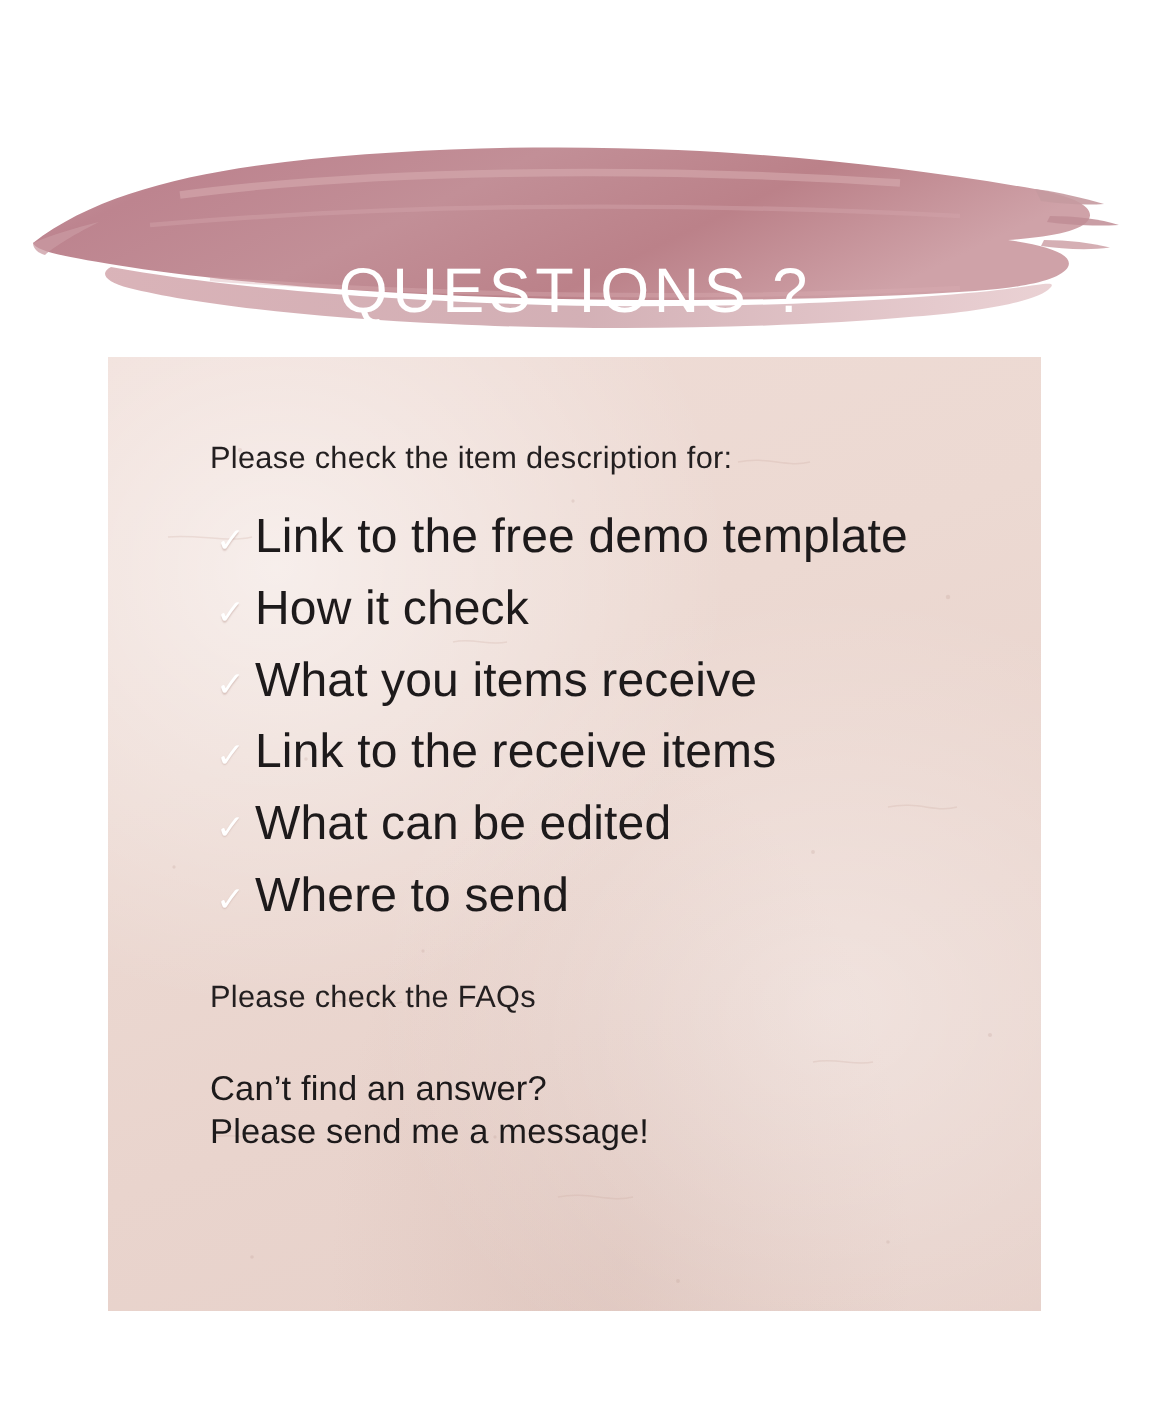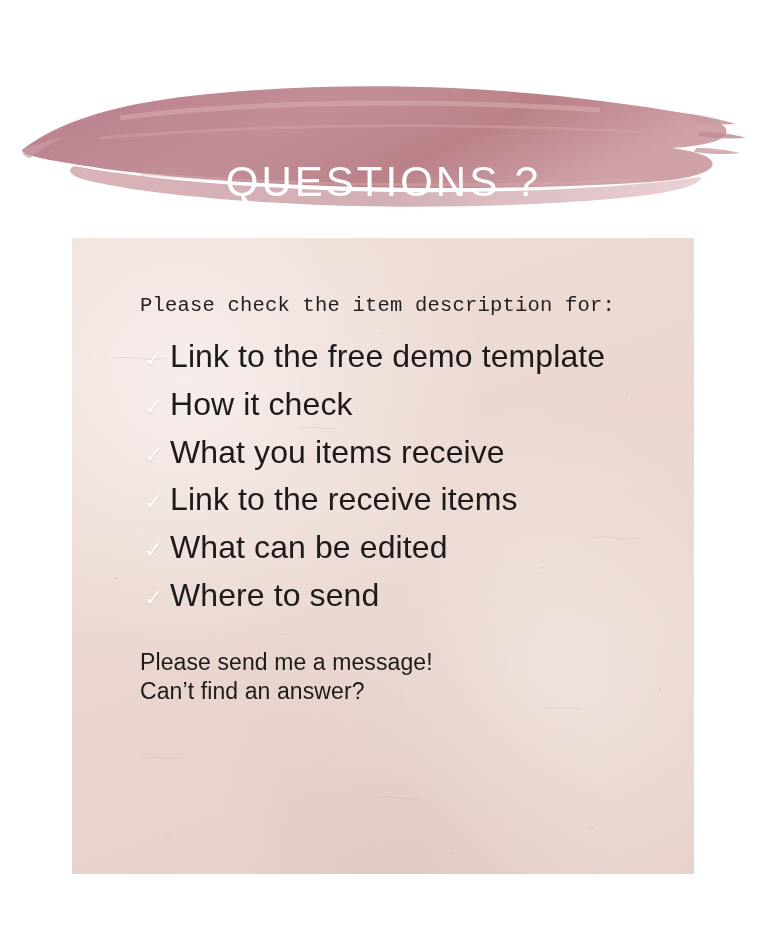--- a/index.html
+++ b/index.html
@@ -12,21 +12,21 @@
     background: #ffffff;
     font-family: "Liberation Sans", sans-serif;
     overflow: hidden;
     position: relative;
   }
 
   
   .banner {
     position: absolute;
     left: 0;
-    top: 62px;
+    top: 74px;
     width: 767px;
     height: 150px;
   }
   .banner svg {
     display: block;
   }
   .banner-title {
     position: absolute;
     left: 0;
     top: 99px;
@@ -63,21 +63,21 @@
   }
 
   .card-inner {
     position: absolute;
     left: 68px;
     top: 56px;
     right: 26px;
   }
 
   .intro {
-    font-family: Liberation Mono, monospace;
+    font-family: Liberation Sans, sans-serif;
     font-size: 20.5px;
     color: #231f20;
     letter-spacing: 0.2px;
     margin: 0 0 22px 0;
     white-space: pre;
   }
 
   .check-list {
     list-style: none;
     margin: 0 0 0 4px;
@@ -222,19 +222,20 @@
       <li>
         <span class="tick">✓</span>
         <span class="item-text">What can be edited</span>
       </li>
       <li>
         <span class="tick">✓</span>
         <span class="item-text">Where to send</span>
       </li>
     </ul>
 
+    <p class="faq">Please check the FAQs</p>
 
     <div class="closing">
+      <div>Can’t find an answer?</div>
       <div>Please send me a message!</div>
-      <div>Can’t find an answer?</div>
     </div>
   </div>
 </div>
 
 </body></html>

